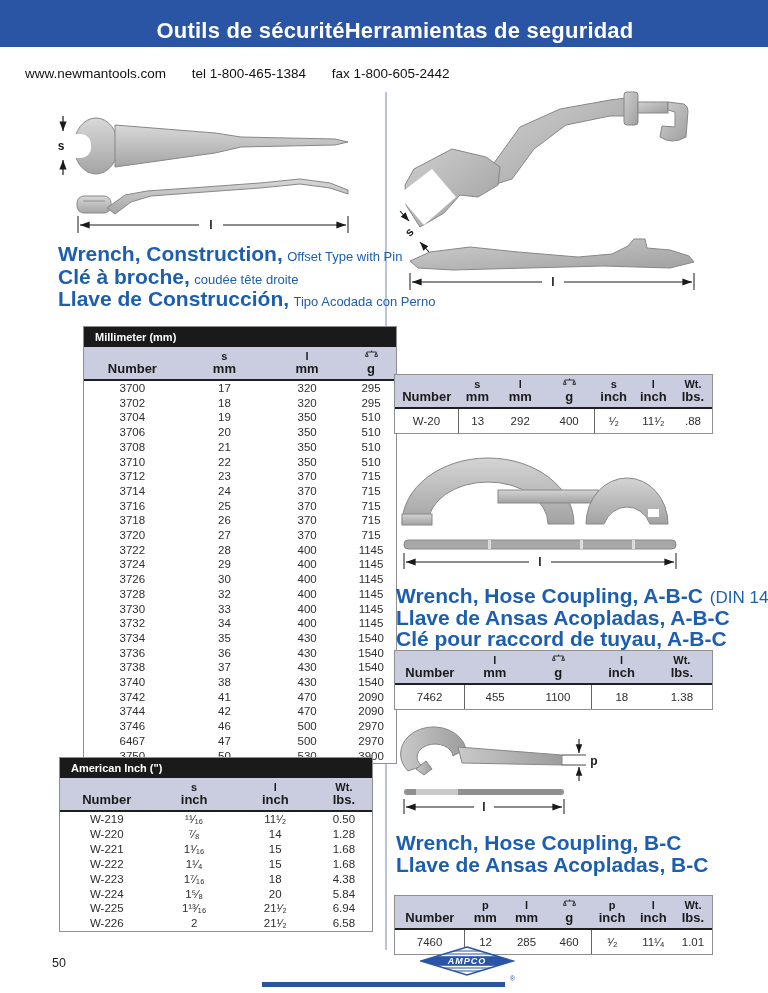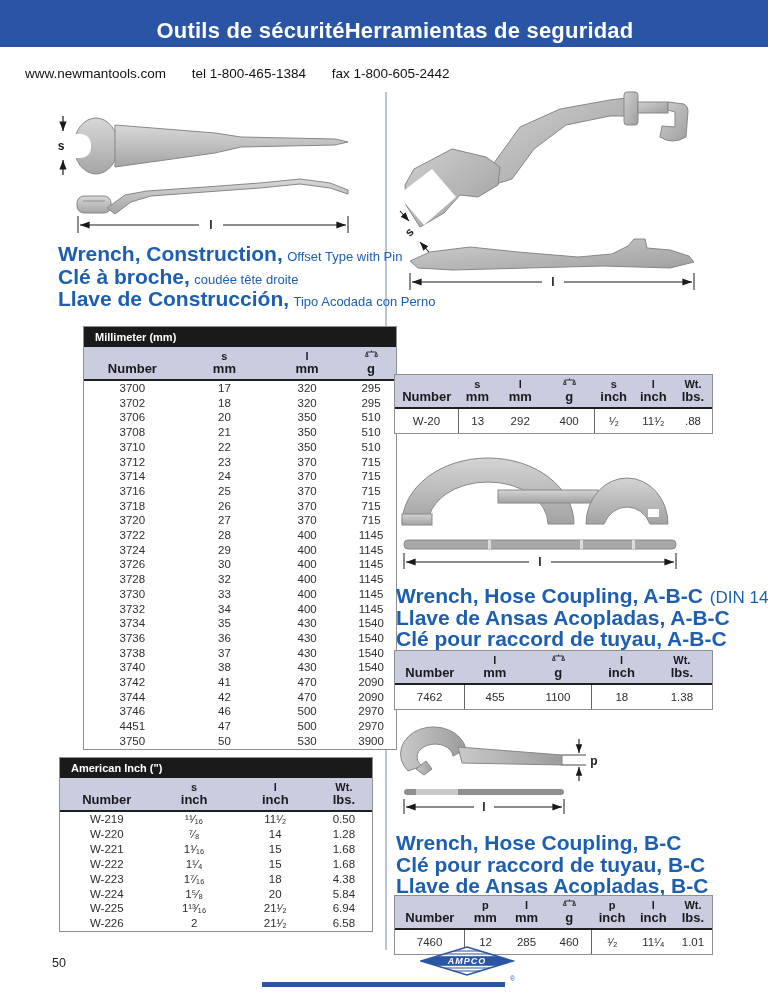--- a/index.html
+++ b/index.html
@@ -138,20 +138,26 @@
             <td>320</td>
             <td>295</td>
           </tr>
           <tr>
             <td>3702</td>
             <td>18</td>
             <td>320</td>
             <td>295</td>
           </tr>
           <tr>
+            <td>3704</td>
+            <td>19</td>
+            <td>350</td>
+            <td>510</td>
+          </tr>
+          <tr>
             <td>3706</td>
             <td>20</td>
             <td>350</td>
             <td>510</td>
           </tr>
           <tr>
             <td>3708</td>
             <td>21</td>
             <td>350</td>
             <td>510</td>
@@ -264,21 +270,21 @@
             <td>470</td>
             <td>2090</td>
           </tr>
           <tr>
             <td>3746</td>
             <td>46</td>
             <td>500</td>
             <td>2970</td>
           </tr>
           <tr>
-            <td>4451</td>
+            <td>6467</td>
             <td>47</td>
             <td>500</td>
             <td>2970</td>
           </tr>
           <tr>
             <td>3750</td>
             <td>50</td>
             <td>530</td>
             <td>3900</td>
           </tr>
@@ -574,21 +580,20 @@
       <line x1="6" y1="86" x2="6" y2="101" stroke="#1a1a1a" stroke-width="1"></line>
       <line x1="166" y1="86" x2="166" y2="101" stroke="#1a1a1a" stroke-width="1"></line>
       <line x1="8" y1="94" x2="164" y2="94" stroke="#1a1a1a" stroke-width="1.2" marker-start="url(#b-ar)" marker-end="url(#b-ar)"></line>
       <rect x="76" y="87" width="20" height="14" fill="#fff"></rect>
       <text class="dimtext" x="86" y="98" text-anchor="middle">l</text>
     </svg>
   </div>
 
   <div class="sec-title" style="left:396px;top:833px;">
     <div><span class="b">Wrench, Hose Coupling, B-C</span></div>
-    <div><span class="b">Clé pour raccord de tuyau, B-C</span></div>
     <div><span class="b">Llave de Ansas Acopladas, B-C</span></div>
   </div>
 
   <div class="tblwrap" style="left:394px;top:895px;width:319px;">
     <table class="cat" id="bc-table">
       <colgroup>
           <col style="width:22%">
           <col style="width:13%">
           <col style="width:13%">
           <col style="width:14%">

